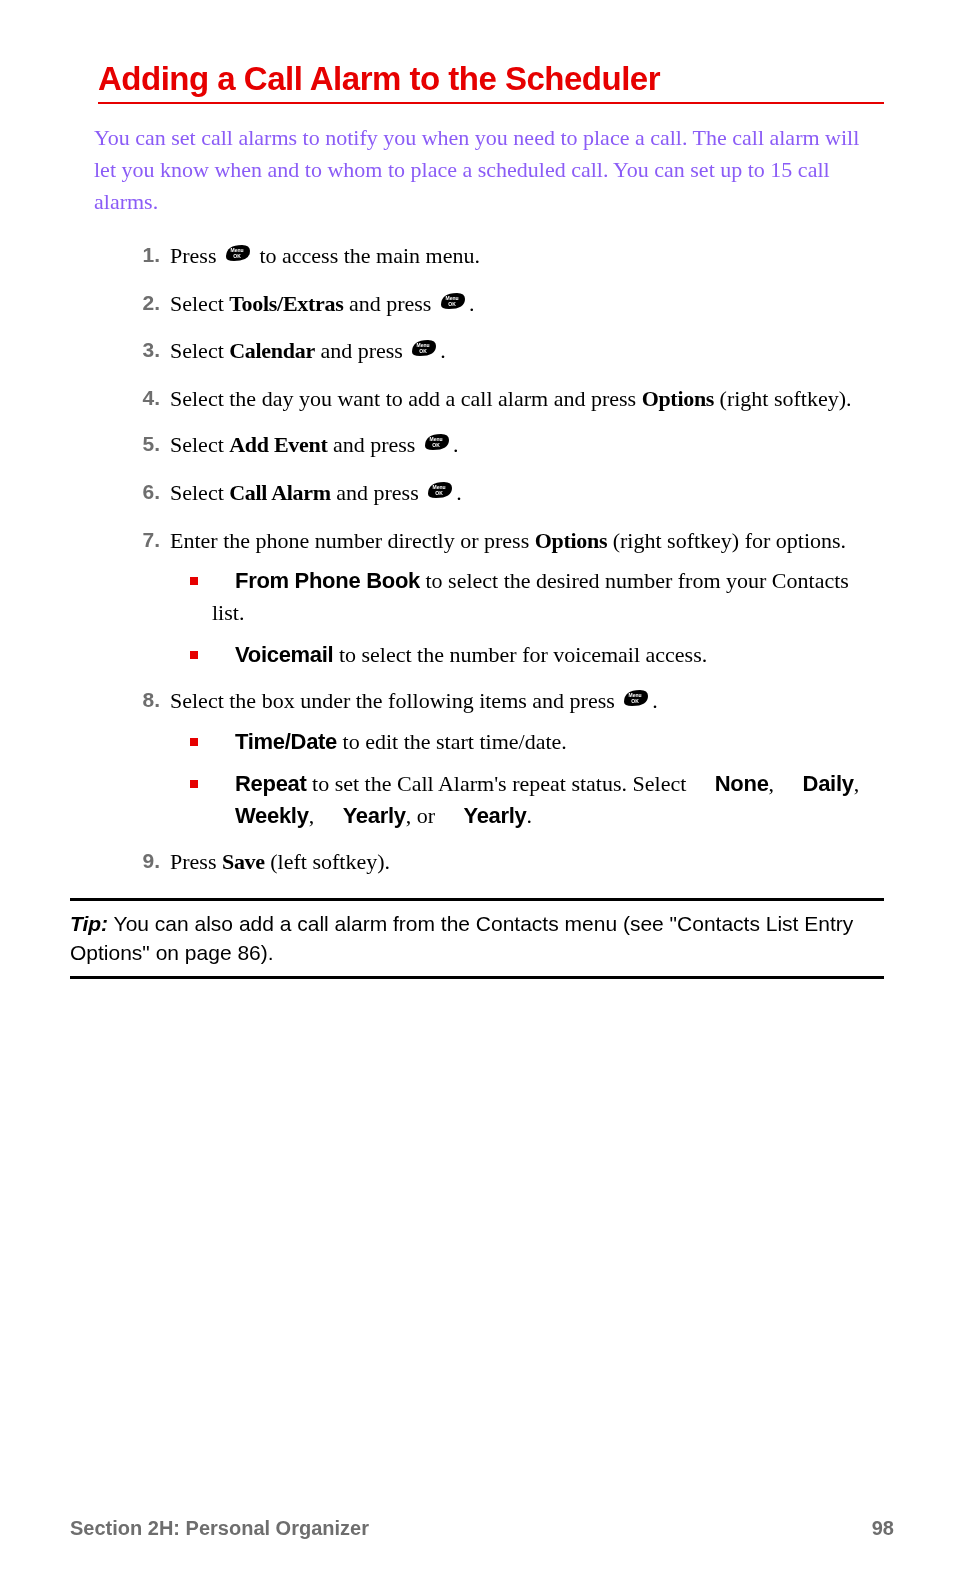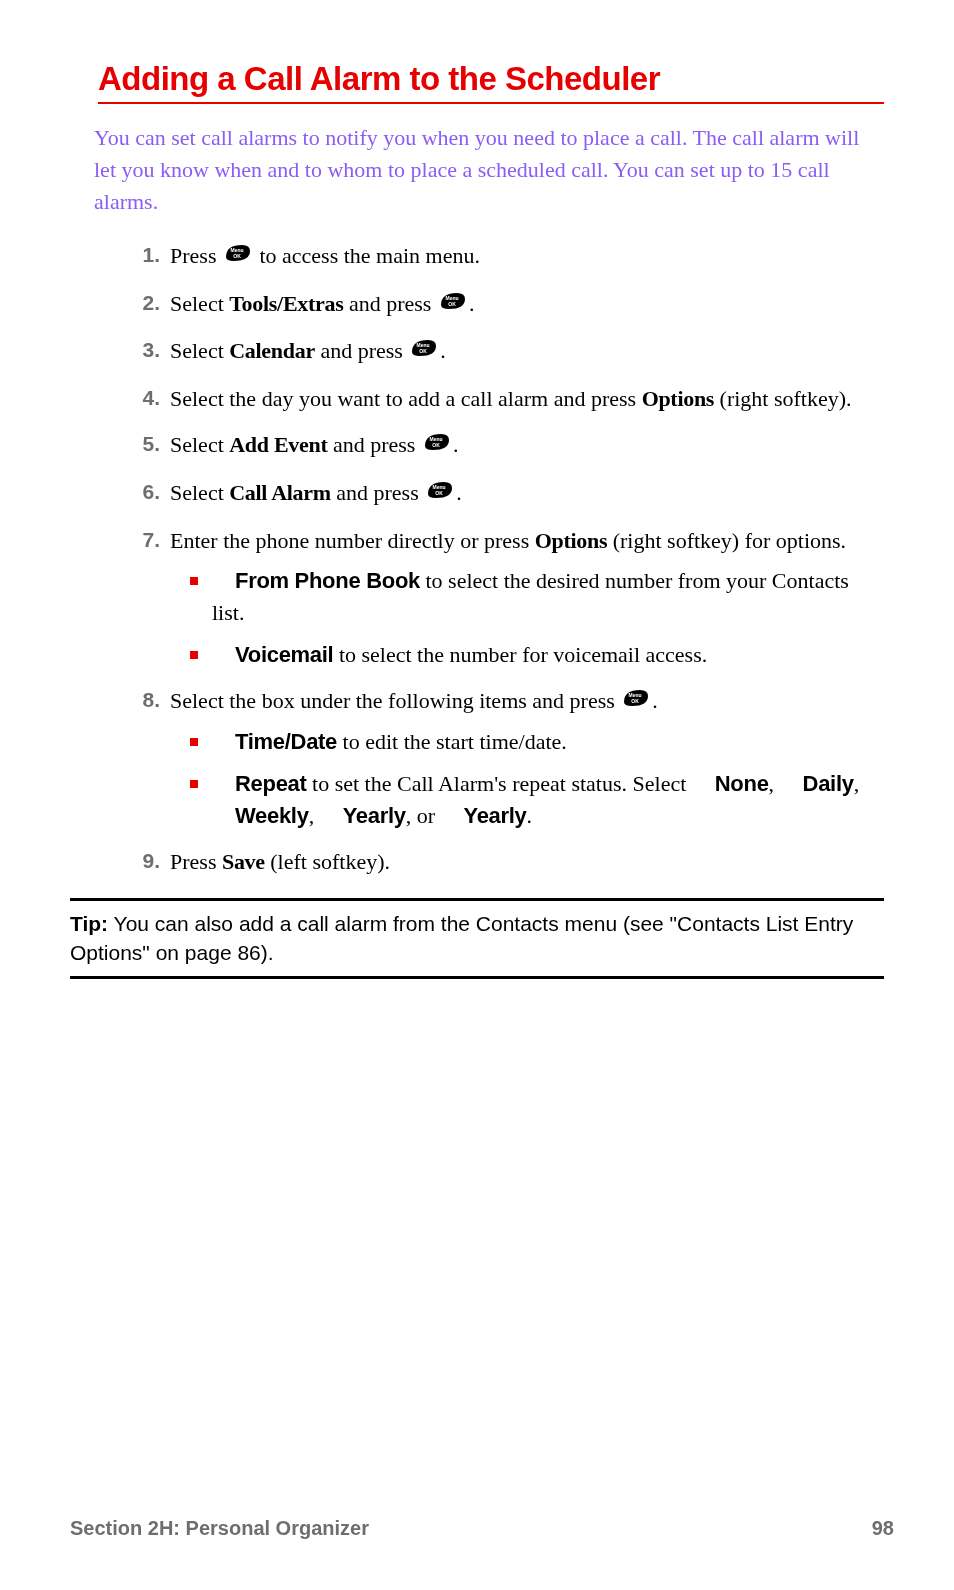--- a/index.html
+++ b/index.html
@@ -113,20 +113,21 @@
     border-top: 3px solid #000;
     border-bottom: 3px solid #000;
     padding: 8px 0 8px 0;
     font-family: "Helvetica Neue", Arial, sans-serif;
     font-size: 21px;
     line-height: 1.4;
     margin-top: 4px;
   }
   .tip-box b {
     font-weight: 800;
+    font-style: italic;
   }
   .footer {
     position: absolute;
     bottom: 50px;
     left: 70px;
     right: 60px;
     display: flex;
     justify-content: space-between;
     font-family: "Helvetica Neue", Arial, sans-serif;
     font-weight: 800;

